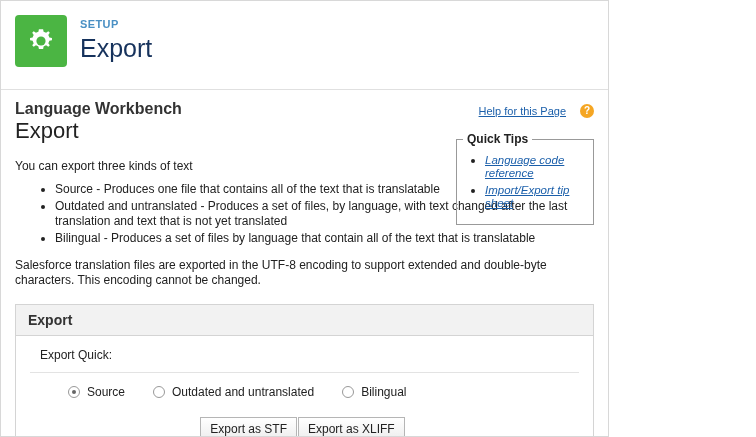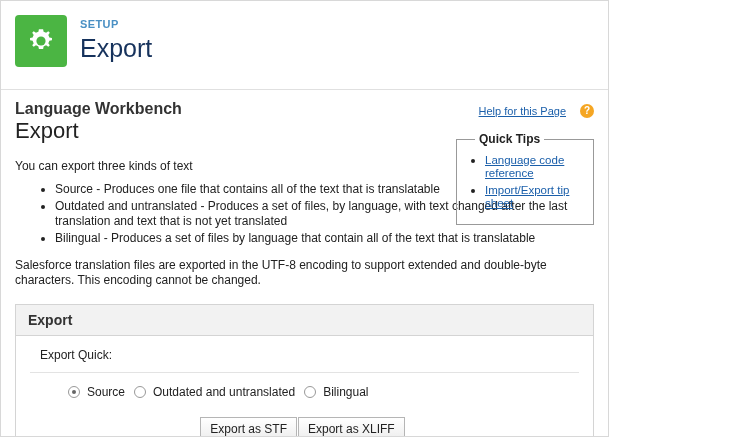--- a/index.html
+++ b/index.html
@@ -133,30 +133,31 @@
     right: 14px;
     top: 49px;
     width: 138px;
     border: 1px solid #999;
     padding: 6px 8px 10px 8px;
   }
   .quick-tips legend,
   .quick-tips .qt-title {
     position: absolute;
     top: -8px;
-    left: 18px;
+    left: 6px;
     background: #fff;
     padding: 0 4px;
     font-weight: bold;
     font-size: 12px;
     color: #222;
   }
   ul.tips {
     margin: 8px 0 0 0;
     padding-left: 20px;
+    font-style: italic;
   }
   ul.tips li {
     list-style: disc;
     margin-bottom: 4px;
     line-height: 13px;
   }
   ul.tips a {
     color: #1b5faa;
     text-decoration: underline;
     font-size: 11.5px;
@@ -184,21 +185,21 @@
     color: #222;
     padding-left: 10px;
   }
   .divider {
     border-top: 1px solid #e3e3e3;
     margin: 10px 0 12px 0;
   }
   .radio-row {
     display: flex;
     align-items: center;
-    gap: 9px;
+    gap: 28px;
     padding-left: 38px;
     margin-top: 12px;
   }
   .radio-opt {
     display: flex;
     align-items: center;
     gap: 7px;
     font-size: 12px;
     color: #222;
   }

